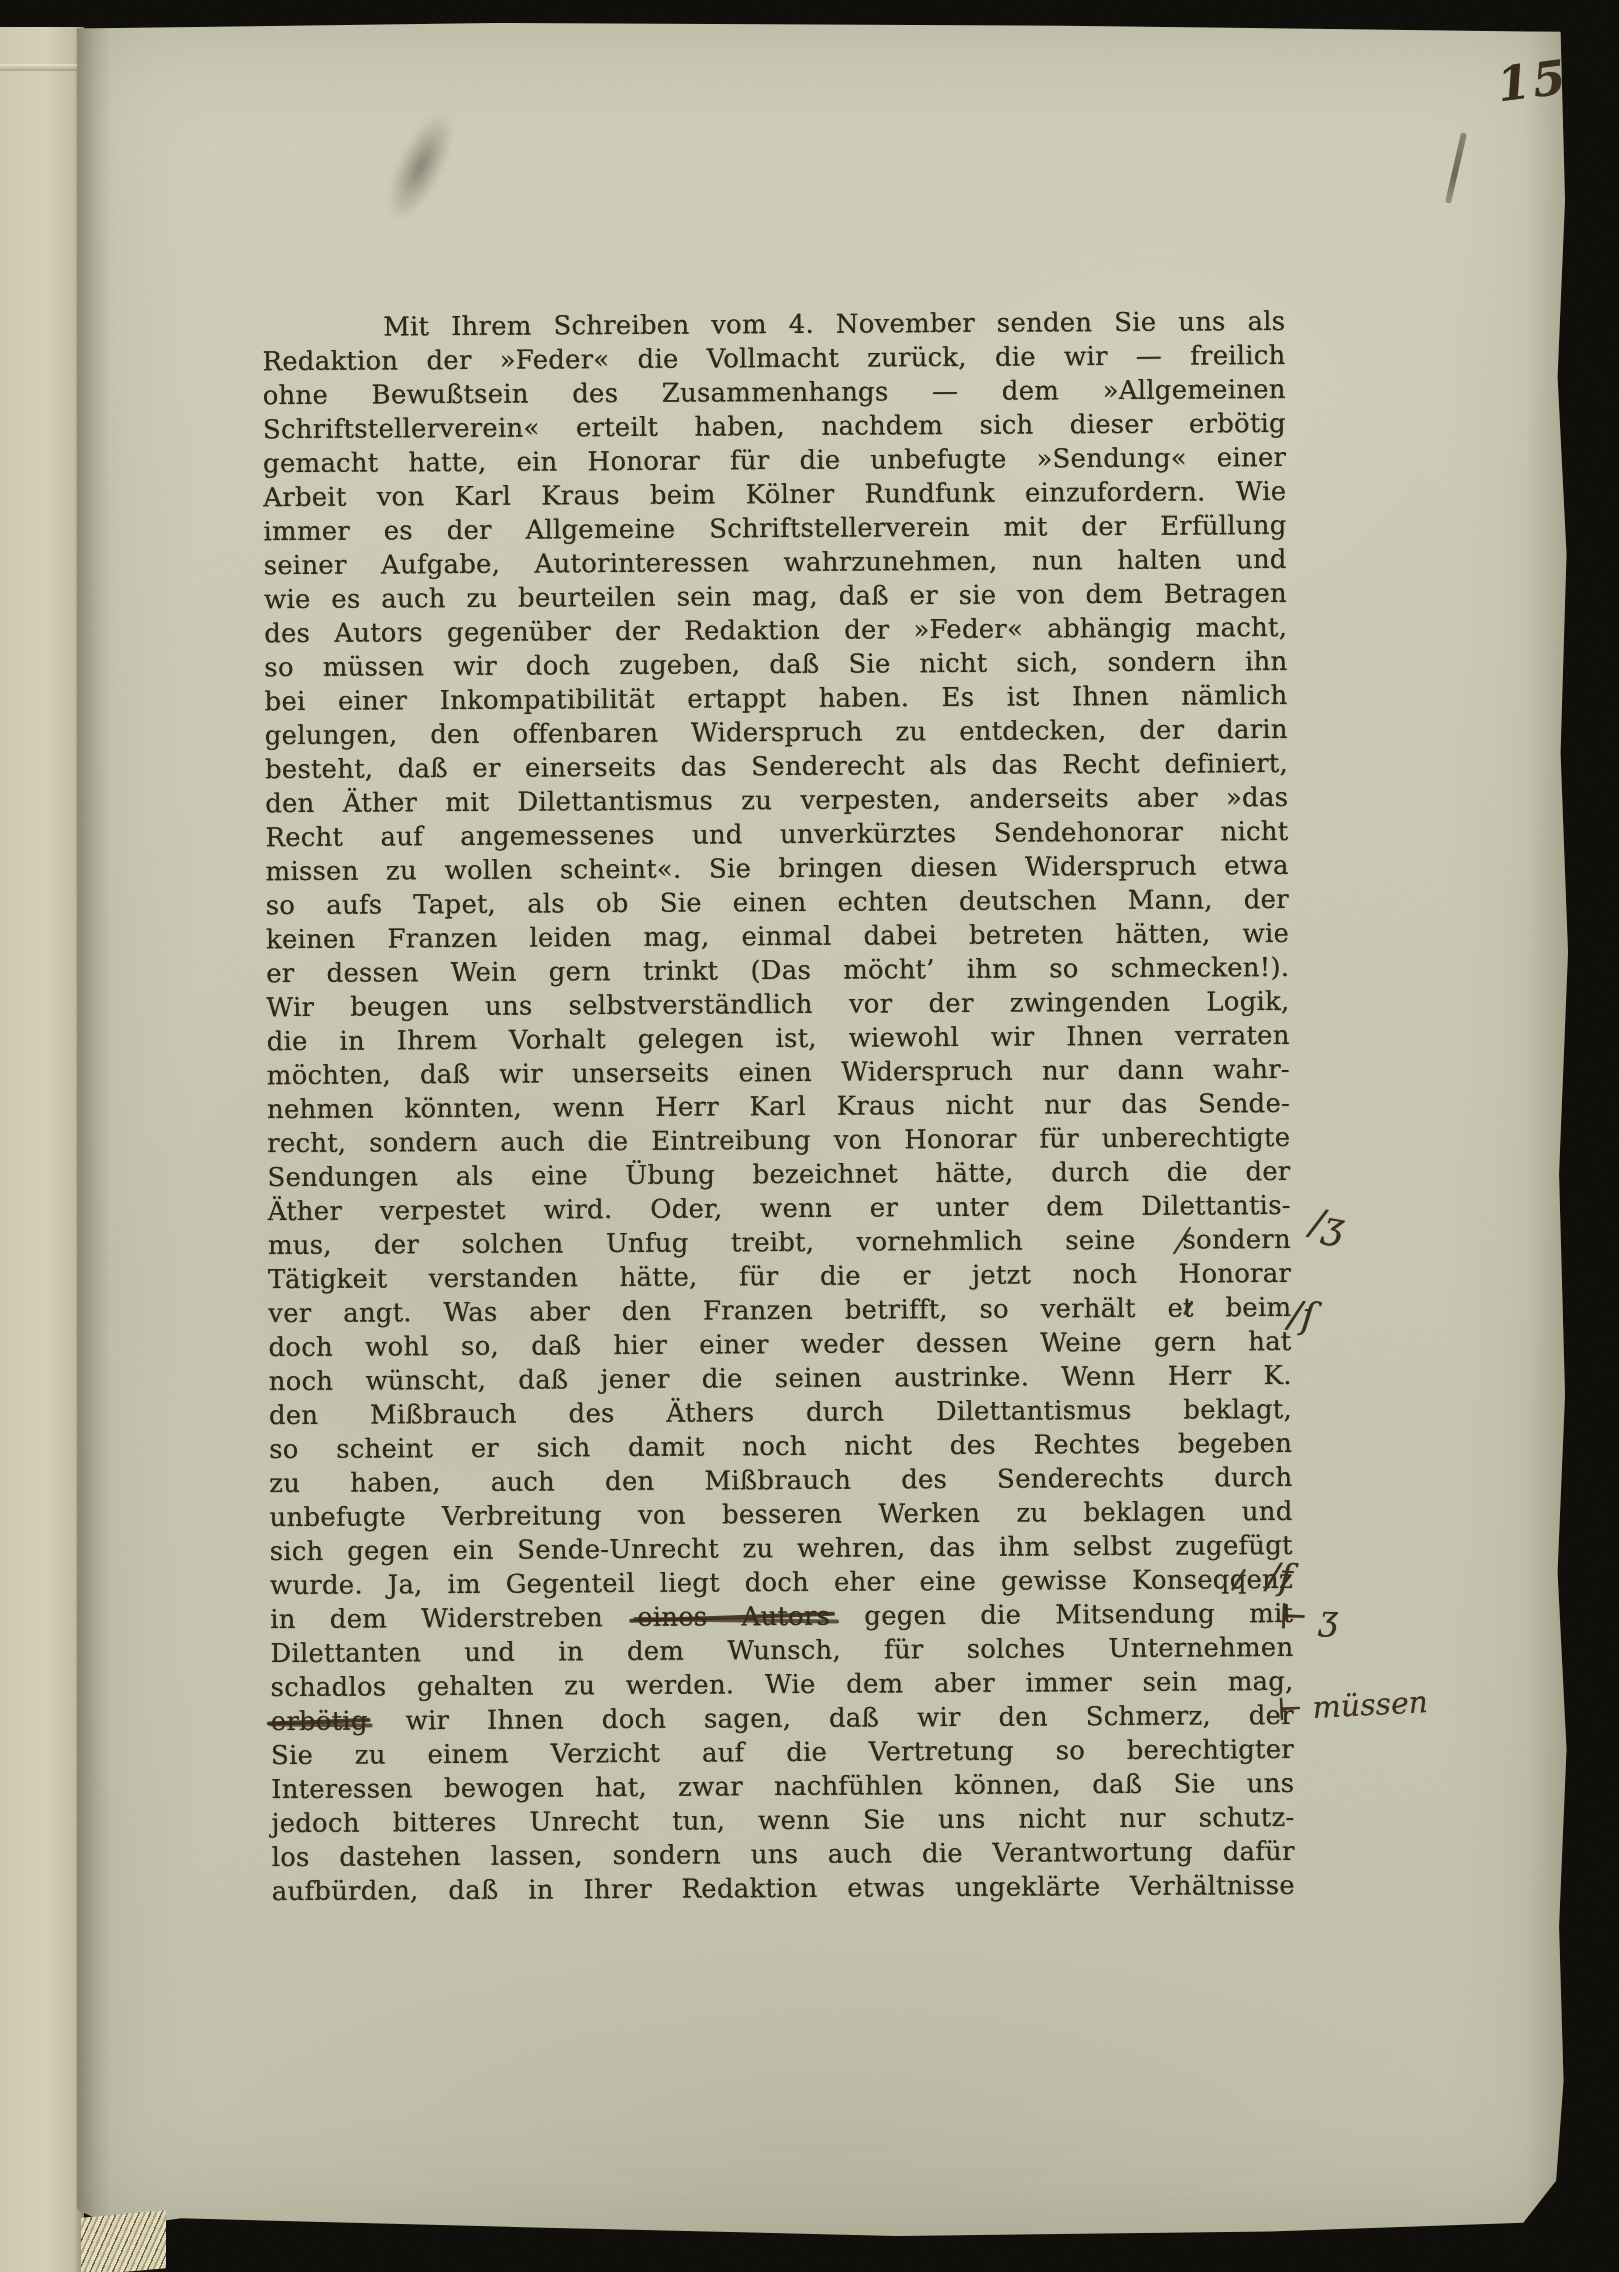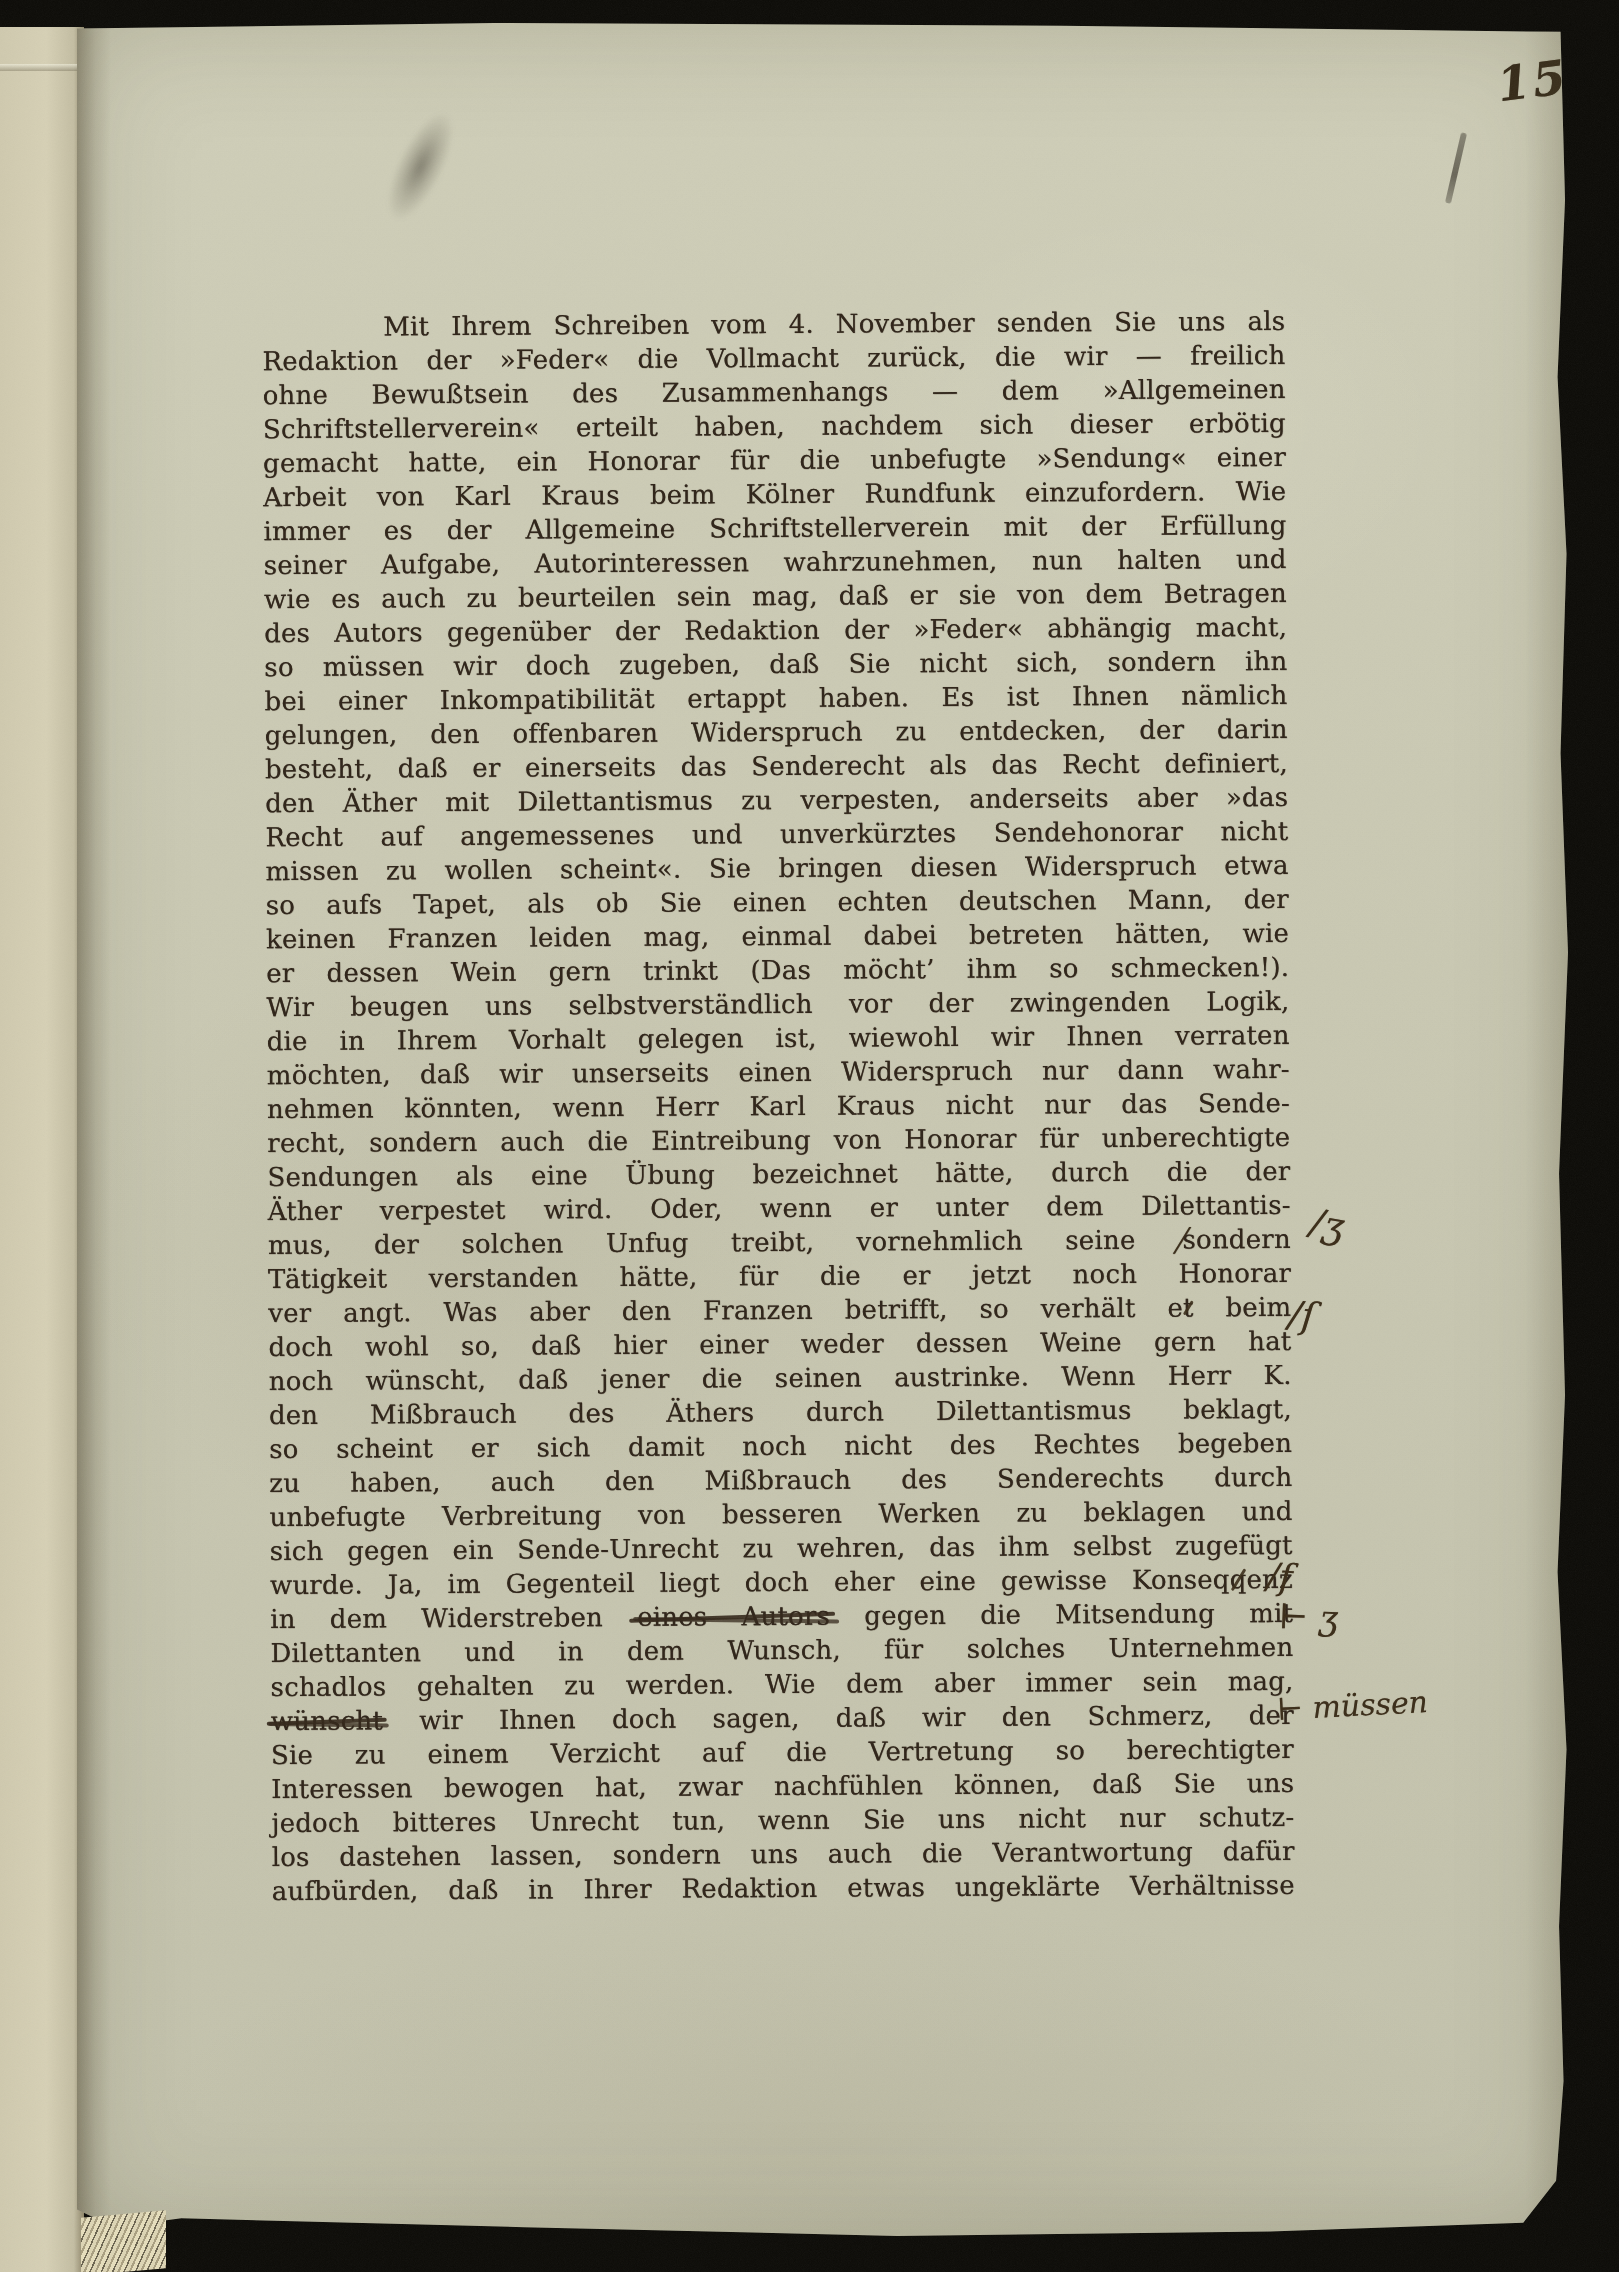--- a/index.html
+++ b/index.html
@@ -149,21 +149,21 @@
       <div class="tl"><span>noch wünscht, daß jener die seinen austrinke. Wenn Herr K.</span></div>
       <div class="tl"><span>den Mißbrauch des Äthers durch Dilettantismus beklagt,</span></div>
       <div class="tl"><span>so scheint er sich damit noch nicht des Rechtes begeben</span></div>
       <div class="tl"><span>zu haben, auch den Mißbrauch des Senderechts durch</span></div>
       <div class="tl"><span>unbefugte Verbreitung von besseren Werken zu beklagen und</span></div>
       <div class="tl"><span>sich gegen ein Sende-Unrecht zu wehren, das ihm selbst zugefügt</span></div>
       <div class="tl"><span>wurde. Ja, im Gegenteil liegt doch eher eine gewisse Konseq</span><span class="m-slash">q</span><span>enz</span></div>
       <div class="tl"><span>in dem Widerstreben </span><span class="m-strike">eines Autors</span><span> gegen die Mitsendung mit</span></div>
       <div class="tl"><span>Dilettanten und in dem Wunsch, für solches Unternehmen</span></div>
       <div class="tl"><span>schadlos gehalten zu werden. Wie dem aber immer sein mag,</span></div>
-      <div class="tl"><span class="m-strike">wünscht</span><span> wir Ihnen doch sagen, daß wir den Schmerz, der</span></div>
+      <div class="tl"><span class="m-strike">erbötig</span><span> wir Ihnen doch sagen, daß wir den Schmerz, der</span></div>
       <div class="tl"><span>Sie zu einem Verzicht auf die Vertretung so berechtigter</span></div>
       <div class="tl"><span>Interessen bewogen hat, zwar nachfühlen können, daß Sie uns</span></div>
       <div class="tl"><span>jedoch bitteres Unrecht tun, wenn Sie uns nicht nur schutz-</span></div>
       <div class="tl"><span>los dastehen lassen, sondern uns auch die Verantwortung dafür</span></div>
       <div class="tl"><span>aufbürden, daß in Ihrer Redaktion etwas ungeklärte Verhältnisse</span></div>
     </div>
 
   <div>
       <div class="ann" style="left: 1234px; top: 1180px; font-size: 37px; transform: rotate(10deg);">∕ʒ</div>
       <div class="ann" style="left: 1212px; top: 1271px; font-size: 37px; transform: rotate(6deg);">∕ſ</div>

